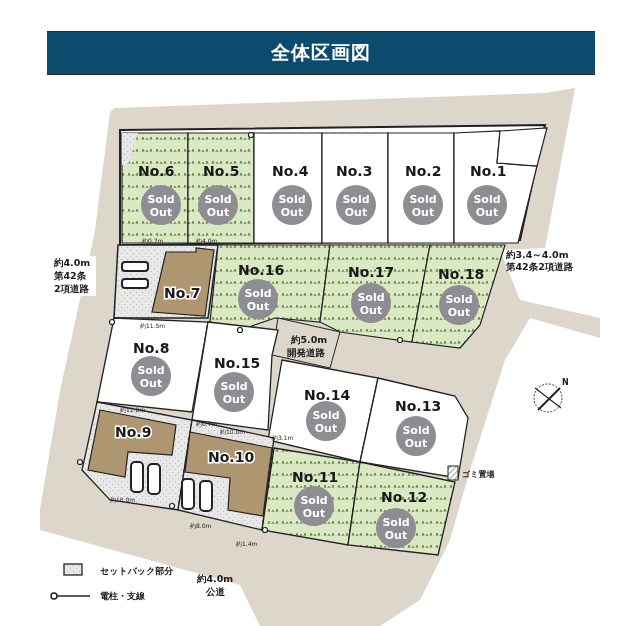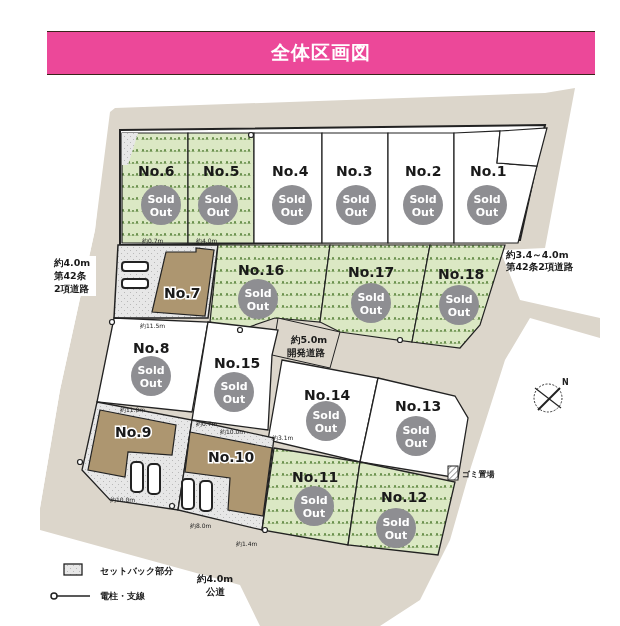--- a/index.html
+++ b/index.html
@@ -1,19 +1,19 @@
 <!DOCTYPE html>
 <html><head>
 <meta charset="utf-8">
 <style>
   html, body { margin: 0; padding: 0; background: #ffffff; }
   body { width: 620px; height: 626px; position: relative; overflow: hidden; font-family: "DejaVu Sans", sans-serif; }
   .header {
     position: absolute; left: 47px; top: 31px; width: 548px; height: 42px;
-    background: #ec4899; border-top: 1px solid #3a241a; border-bottom: 1px solid #3a241a;
+    background: #0c4a6e; border-top: 1px solid #3a241a; border-bottom: 1px solid #3a241a;
     display: flex; align-items: center; justify-content: center;
   }
   .header-title { color: #ffffff; font-size: 19px; font-weight: bold; letter-spacing: 1px; }
   svg.map { position: absolute; left: 0; top: 0; }
   .lot-label { font-family: "DejaVu Sans", sans-serif; font-weight: bold; font-size: 14px; fill: #1a1a1a; }
   .lot-label-house { font-family: "DejaVu Sans", sans-serif; font-weight: bold; font-size: 14px; fill: #1a1a1a; stroke: #ffffff; stroke-width: 3px; paint-order: stroke; }
   .sold-text { font-family: "DejaVu Sans", sans-serif; font-weight: bold; font-size: 11px; fill: #ffffff; }
   .road-text { font-family: "DejaVu Sans", sans-serif; font-weight: bold; font-size: 9.5px; fill: #1a1a1a; }
   .dim-text { font-family: "DejaVu Sans", sans-serif; font-size: 6px; fill: #222; }
   .legend-text { font-family: "DejaVu Sans", sans-serif; font-weight: bold; font-size: 9px; fill: #1a1a1a; }

